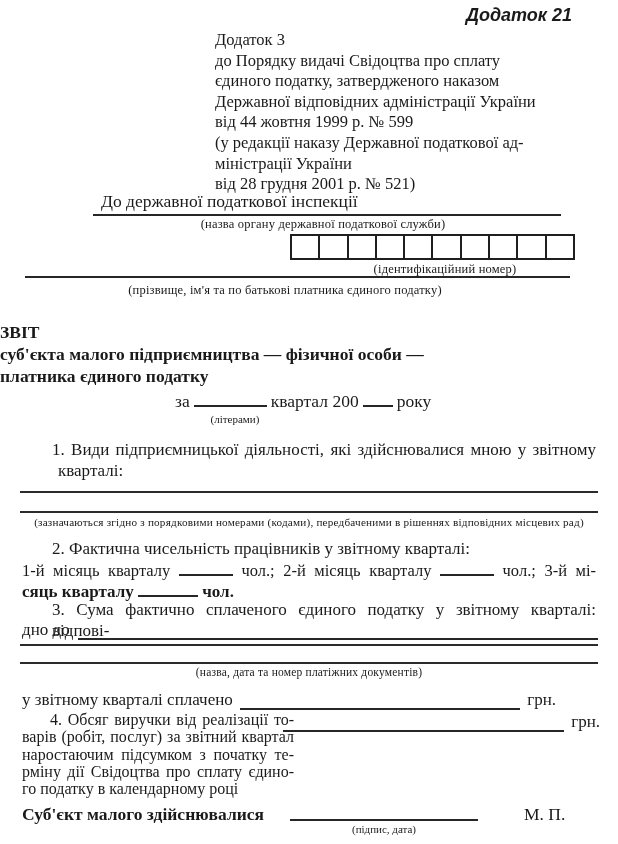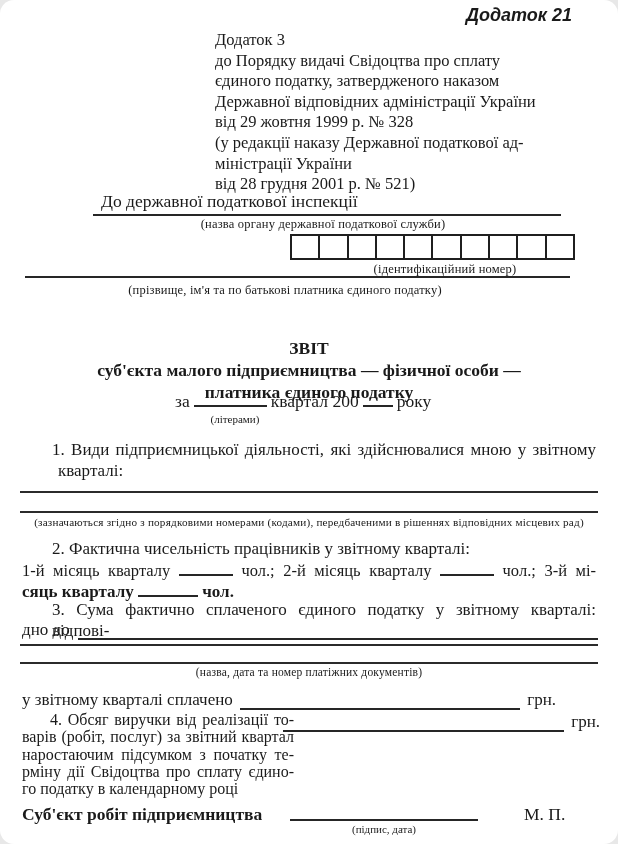--- a/index.html
+++ b/index.html
@@ -4,21 +4,20 @@
 <style>
   html,body { margin:0; padding:0; background:#e8e8e8; }
   .page {
     position: relative;
     width: 618px; height: 844px;
     margin: 0 auto;
     background: #ffffff;
     color: #1a1a1a;
     font-family: "Liberation Serif", "DejaVu Serif", serif;
     overflow: hidden;
-    border-radius: 14px;
   }
   .abs { position: absolute; }
 
   
   .appendix-no {
     top: 5px; right: 46px;
     font-family: "Liberation Sans", "DejaVu Sans", sans-serif;
     font-style: italic; font-weight: bold;
     font-size: 18px;
   }
@@ -50,22 +49,22 @@
   }
   .id-box:first-child { margin-left: 0; }
   .id-cap { left: 295px; top: 262px; width: 300px; }
 
   .name-line { left: 25px; top: 276px; width: 545px; border-bottom: 2px solid #262626; height: 0; }
   .name-cap { left: 25px; top: 283px; width: 520px; }
 
   
   .title {
     left: 0; top: 321px; width: 618px;
-    text-align: center; font-weight: bold;
-    font-size: 17.5px; line-height: 22px; margin-top: 16px;
+    text-align: left; font-weight: bold;
+    font-size: 17.5px; line-height: 22px;
   }
 
   
   .period { left: 175px; top: 390px; font-size: 17.5px; white-space: nowrap; }
   .bl { display: inline-block; border-bottom: 2px solid #262626; height: 15px; vertical-align: baseline; }
   .w73 { width: 73px; } .w30 { width: 30px; } .w54 { width: 54px; } .w60 { width: 60px; }
   .gap { margin: 0 4px; }
   .period-cap { left: 197px; top: 413px; width: 76px; font-size: 11px; text-align: center; }
 
   .body-line { font-size: 17px; line-height: 21px; }
@@ -107,21 +106,21 @@
 
 <div class="page">
 
   <div class="abs appendix-no">Додаток 21</div>
 
   <div class="abs appendix-ref">
     <div>Додаток 3</div>
     <div>до Порядку видачі Свідоцтва про сплату</div>
     <div>єдиного податку, затвердженого наказом</div>
     <div>Державної відповідних адміністрації України</div>
-    <div>від 29 жовтня 1999 р. № 328</div>
+    <div>від 44 жовтня 1999 р. № 599</div>
     <div>(у редакції наказу Державної податкової ад-</div>
     <div>міністрації України</div>
     <div>від 28 грудня 2001 р. № 521)</div>
   </div>
 
   <div class="abs inspection">До державної податкової інспекції</div>
   <div class="abs cap inspection-cap">(назва органу державної податкової служби)</div>
 
   <div class="abs id-row">
       <div class="id-box"></div>
@@ -180,18 +179,18 @@
     <div class="just">варів (робіт, послуг) за звітний квартал</div>
     <div class="just">наростаючим підсумком з початку те-</div>
     <div class="just">рміну дії Свідоцтва про сплату єдино-</div>
     <div>го податку в календарному році</div>
   </div>
   <div class="abs s4right">
       <span class="fill"></span>
       <span>грн.</span>
     </div>
 
-  <div class="abs footer-label">Суб'єкт робіт підприємництва</div>
+  <div class="abs footer-label">Суб'єкт малого здійснювалися</div>
   <div class="abs sig-line"></div>
   <div class="abs sig-cap">(підпис, дата)</div>
   <div class="abs stamp">М. П.</div>
 
 </div>
 
 </body></html>

